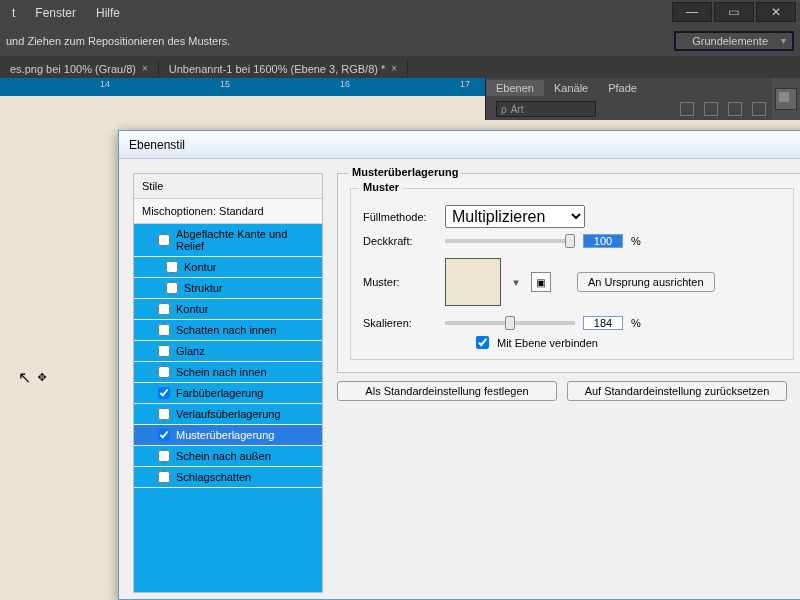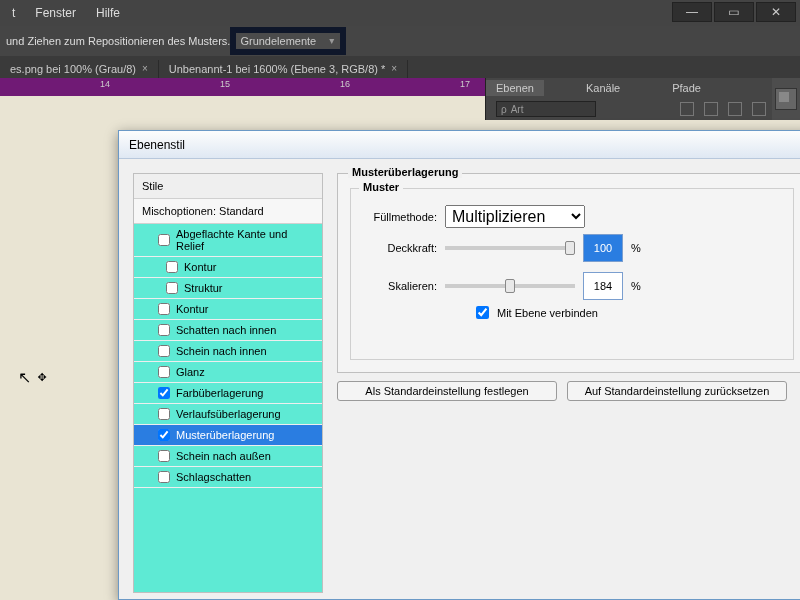--- a/index.html
+++ b/index.html
@@ -4,71 +4,71 @@
 <style>
 * { box-sizing: border-box; margin: 0; padding: 0; font-family: "Segoe UI", Tahoma, sans-serif; }
 body { width: 800px; height: 600px; background: #e9e4d3; overflow: hidden; position: relative; }
 
 
 .topbar { position: absolute; top:0; left:0; right:0; height:26px; background:#444444; display:flex; align-items:center; padding:0 4px; color:#ddd; font-size:12px; }
 .topbar .menu { display:flex; gap:4px; }
 .topbar .menu span { padding:4px 8px; }
 .winctrl { position:absolute; right:4px; top:2px; display:flex; gap:2px;}
 .winctrl div { width:40px; height:20px; background:#2f2f2f; color:#ccc; display:flex; align-items:center; justify-content:center; font-size:12px; border:1px solid #222;}
-.hintbar { position:absolute; top:26px; left:0; right:0; height:30px; background:#454545; color:#ddd; font-size:11px; display:flex; align-items:center; padding:0 6px; justify-content:flex-start; }
-.dropdown-dark { background:#4b4b4b; border:6px solid #0f172a; padding:2px 24px 2px 4px; color:#ccc; font-size:11px; position:relative;}
+.hintbar { position:absolute; top:26px; left:0; right:0; height:30px; background:#454545; color:#ddd; font-size:11px; display:flex; align-items:center; padding:0 6px; justify-content:space-between; }
+.dropdown-dark { background:#4b4b4b; border:2px solid #0f172a; padding:2px 24px 2px 16px; color:#ccc; font-size:11px; position:relative;}
 .dropdown-dark::after { content:"▾"; position:absolute; right:6px; top:2px; color:#999; font-size:10px;}
 
 
 .tabstrip { position:absolute; top:56px; left:0; right:0; height:22px; background:#3a3a3a; display:flex; align-items:flex-end; font-size:11px; color:#ccc; }
 .tab { background:#3a3a3a; padding:3px 10px; border-right:1px solid #2a2a2a; display:flex; align-items:flex-start; gap:6px; max-width:260px; white-space:nowrap; overflow:hidden;}
 .tab .x { color:#aaa; font-size:10px;}
 .panels-right { position:absolute; top:78px; right:0; width:315px; height:42px; background:#454545; border-left:1px solid #222;}
-.panels-right .phead { height:20px; display:flex; align-items:center; font-size:11px; color:#ccc;gap:32px; }
+.panels-right .phead { height:20px; display:flex; align-items:center; font-size:11px; color:#ccc; }
 .panels-right .phead span { padding:2px 10px;}
 .panels-right .phead span.active { background:#5a5a5a;}
 .panels-right .row2 { height:22px; display:flex; align-items:center; justify-content:space-between; padding:0 10px;}
 .panels-right .search { background:#3a3a3a; border:1px solid #222; width:100px; height:16px; color:#999; font-size:10px; display:flex; align-items:center; padding:0 4px; gap:4px;}
 .panels-right .icons { display:flex; gap:10px;}
 .panels-right .icons div { width:14px; height:14px; border:1px solid #777;}
 .sideicon { position:absolute; right:0; top:78px; width:28px; height:42px; background:#4d4d4d; display:flex; align-items:center; justify-content:center;}
 .sideicon div { width:22px; height:22px; background:#666; border:1px solid #333; position:relative; }
 .sideicon div::after{content:"";position:absolute;left:3px;top:3px;width:10px;height:10px;background:#888;}
 
 
-.ruler { position:absolute; top:78px; left:0; right:315px; height:18px; background:#701a75; color:#ccc; font-size:9px; }
+.ruler { position:absolute; top:78px; left:0; right:315px; height:18px; background:#0369a1; color:#ccc; font-size:9px; }
 .ruler .lbl { position:absolute; top:1px; }
 
 
 
 
 .dialog { position:absolute; left:118px; top:130px; width:700px; height:470px; background:#f0f0f0; border:1px solid #6b99c6; box-shadow:0 3px 12px rgba(0,0,0,0.4); }
 .dialog .titlebar { height:28px; background:linear-gradient(#fdfdfd,#dfe8f3); display:flex; align-items:center; padding:0 10px; font-size:12px; border-bottom:1px solid #b8c8dc;}
 .dialog .body { position:absolute; top:28px; bottom:0; left:0; right:0; padding:14px; }
 
 
-.stylebox { position:absolute; left:14px; top:14px; width:190px; height:420px; border:1px solid #bfbfbf; background:#5eead4; font-size:11px; }
+.stylebox { position:absolute; left:14px; top:14px; width:190px; height:420px; border:1px solid #bfbfbf; background:#0ea5e9; font-size:11px; }
 .stylebox .head { padding:6px 8px; border-bottom:1px solid #d0d0d0; background:#efefef;}
 .stylebox .sub  { padding:6px 8px; border-bottom:1px solid #d0d0d0; background:#f7f7f7;}
 .stylebox .row { display:flex; align-items:center; gap:6px; padding:4px 24px; border-bottom:1px solid #eee;}
 .stylebox .row.indent { padding-left:32px;}
 .stylebox .row.selected { background:#2a7de1; color:#fff;}
 .stylebox input[type=checkbox]{ width:12px; height:12px;}
 
 
 .group { position:absolute; left:218px; top:14px; width:470px; height:200px; border:1px solid #bfbfbf; background:#f4f4f4; font-size:11px; }
 .group .legend { position:absolute; left:10px; top:-8px; background:#f0f0f0; padding:0 4px; font-weight:bold; font-size:11px;}
 .inner { position:absolute; left:12px; top:14px; right:12px; bottom:12px; border:1px solid #cfcfcf; padding:10px 12px;}
 .inner .legend2 { position:absolute; left:8px; top:-8px; background:#f4f4f4; padding:0 4px; font-weight:bold; font-size:11px;}
 .frow { display:flex; align-items:center; gap:8px; margin:6px 0; font-size:11px;}
-.frow label { width:74px; text-align:right;}
+.frow label { width:74px; }
 select.win { font-size:16px; padding:1px 2px; width:140px;}
 .slider { width:130px; height:4px; background:#ccc; position:relative; }
 .slider .thumb { position:absolute; top:-5px; width:10px; height:14px; background:#e8e8e8; border:1px solid #888; border-radius:2px;}
-input.val { width:40px; font-size:11px; padding:7px 2px; border:1px solid #7a9ecf; text-align:center;}
+input.val { width:40px; font-size:11px; padding:0 2px; border:1px solid #7a9ecf; text-align:center;}
 input.val.sel { background:#2a7de1; color:#fff;}
 .swatch { width:56px; height:48px; border:1px solid #555; background:#ece5cf; }
 .mini { width:20px; height:20px; border:1px solid #888; background:#fafafa; display:flex;align-items:center;justify-content:center; font-size:10px;}
 .chev { width:14px; height:48px; display:flex; align-items:center; justify-content:center; color:#555;}
 button.win { font-size:11px; padding:3px 10px; background:#f4f4f4; border:1px solid #9a9a9a; border-radius:3px;}
 
 .btnrow { position:absolute; left:218px; top:222px; display:flex; gap:10px;}
 .btnrow button { width:220px; }
 
 
@@ -163,25 +163,25 @@
       <div class="row">
           <input type="checkbox" style="">
           <span>Kontur</span>
         </div>
       <div class="row">
           <input type="checkbox" style="">
           <span>Schatten nach innen</span>
         </div>
       <div class="row">
           <input type="checkbox" style="">
+          <span>Glanz</span>
+        </div>
+      <div class="row">
+          <input type="checkbox" style="">
           <span>Schein nach innen</span>
-        </div>
-      <div class="row">
-          <input type="checkbox" style="">
-          <span>Glanz</span>
         </div>
       <div class="row">
           <input type="checkbox" checked="" style="">
           <span>Farbüberlagerung</span>
         </div>
       <div class="row">
           <input type="checkbox" style="">
           <span>Verlaufsüberlagerung</span>
         </div>
       <div class="row selected">
@@ -212,20 +212,28 @@
 
         <div class="frow">
           <label>Deckkraft:</label>
           <div class="slider">
               <div class="thumb" style="left:120px"></div>
             </div>
           <input class="val sel" value="100" style="">
           <span>%</span>
         </div>
 
+        <div class="frow" style="align-items:center;margin-top:10px">
+          <label>Muster:</label>
+          <div class="swatch"></div>
+          <div class="chev">▾</div>
+          <div class="mini">▣</div>
+          <div style="width:10px"></div>
+          <button class="win">An Ursprung ausrichten</button>
+        </div>
 
         <div class="frow" style="margin-top:10px">
           <label>Skalieren:</label>
           <div class="slider">
               <div class="thumb" style="left:60px"></div>
             </div>
           <input class="val" value="184" style="">
           <span>%</span>
         </div>
 

